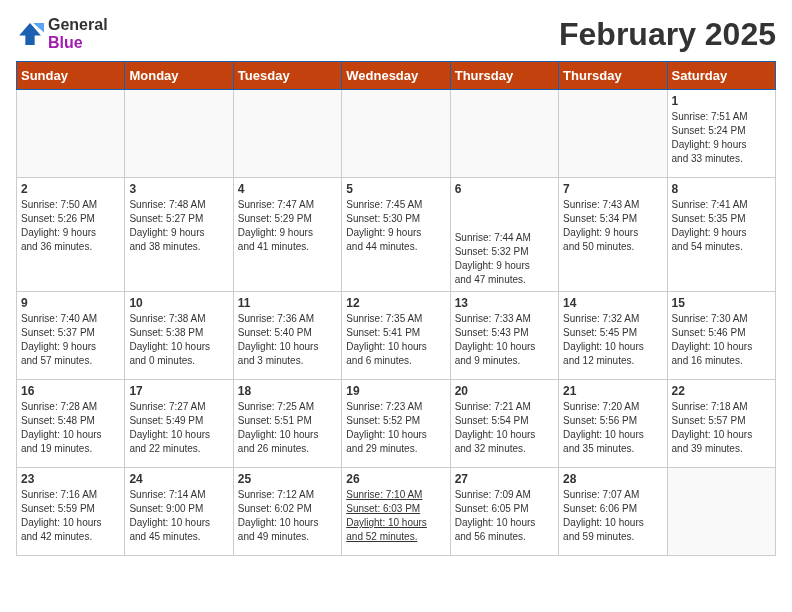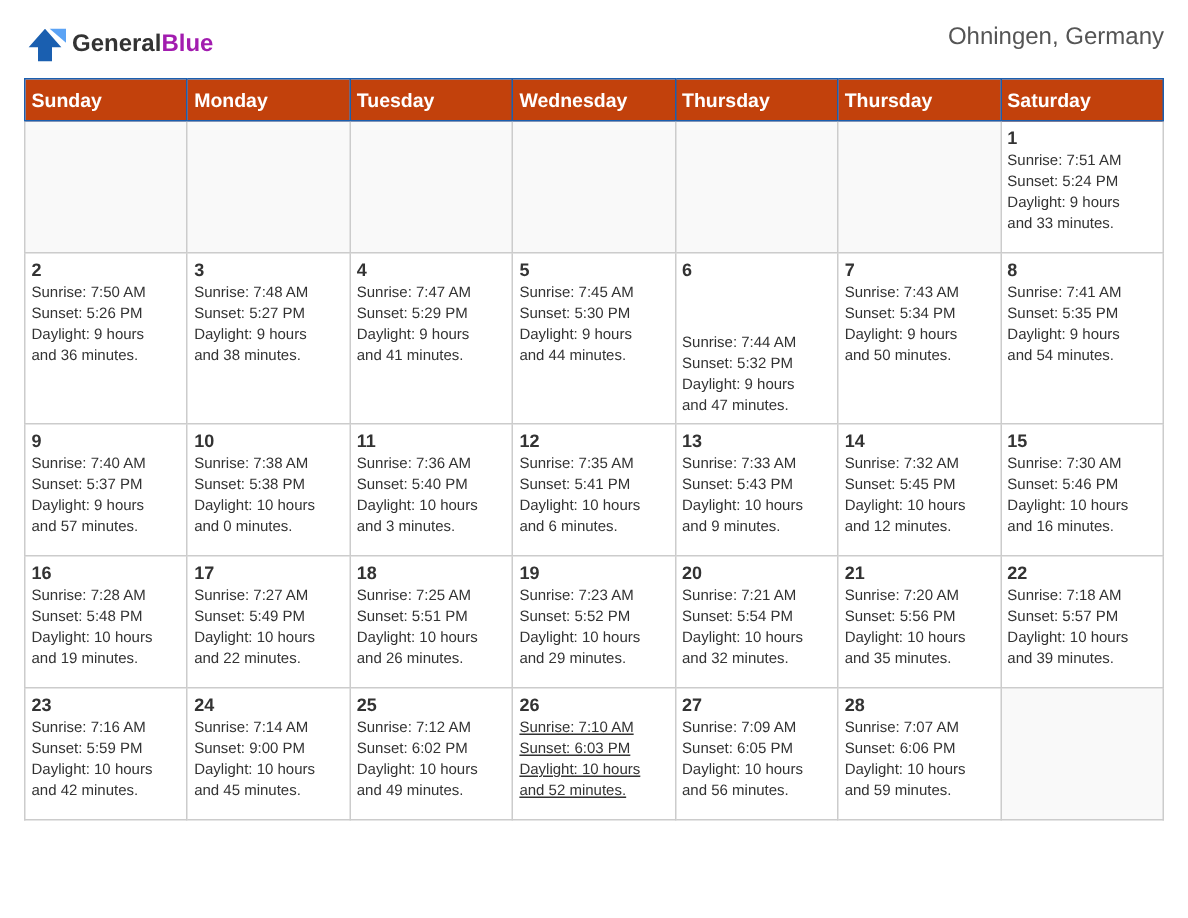--- a/index.html
+++ b/index.html
@@ -16,20 +16,21 @@
       justify-content: space-between;
       margin-bottom: 8px;
     }
     .logo {
       display: flex;
       align-items: center;
       gap: 4px;
     }
     .logo-text {
       display: flex;
+      flex-direction: column;
       line-height: 1.1;
     }
     .logo-general {
       font-size: 16px;
       font-weight: bold;
       color: #333;
     }
     .logo-blue {
       font-size: 16px;
       font-weight: bold;
@@ -96,21 +97,21 @@
     <svg class="logo-icon" viewBox="0 0 36 36">
       <polygon points="18,4 32,20 24,20 24,32 12,32 12,20 4,20" fill="#1a5fb0"></polygon>
       <polygon points="22,4 36,4 36,16" fill="#5ba3f5"></polygon>
     </svg>
     <div class="logo-text">
       <span class="logo-general">General</span>
       <span class="logo-blue">Blue</span>
     </div>
   </div>
   <div class="title-block">
-    <div class="cal-subtitle">Ohningen, Germany</div>
+    <div class="cal-title">February 2025</div>
   </div>
 </div>
 
 <table>
   <thead>
     <tr>
     <th>Sunday</th>
         <th>Monday</th>
         <th>Tuesday</th>
         <th>Wednesday</th>

